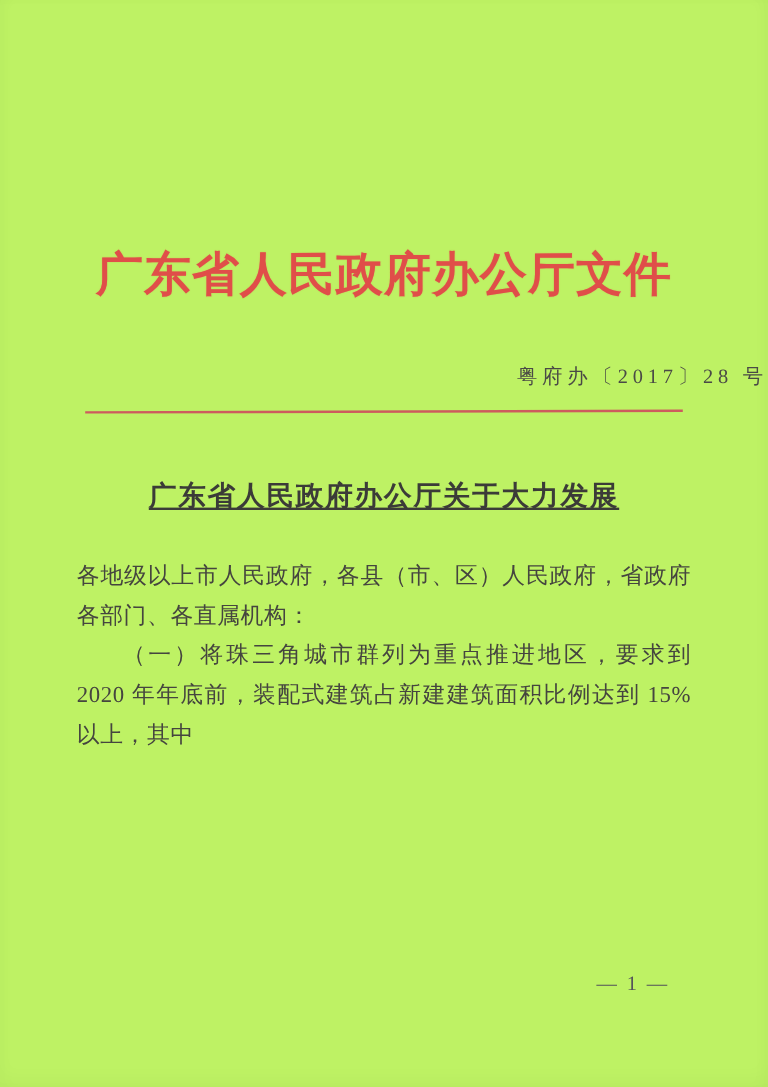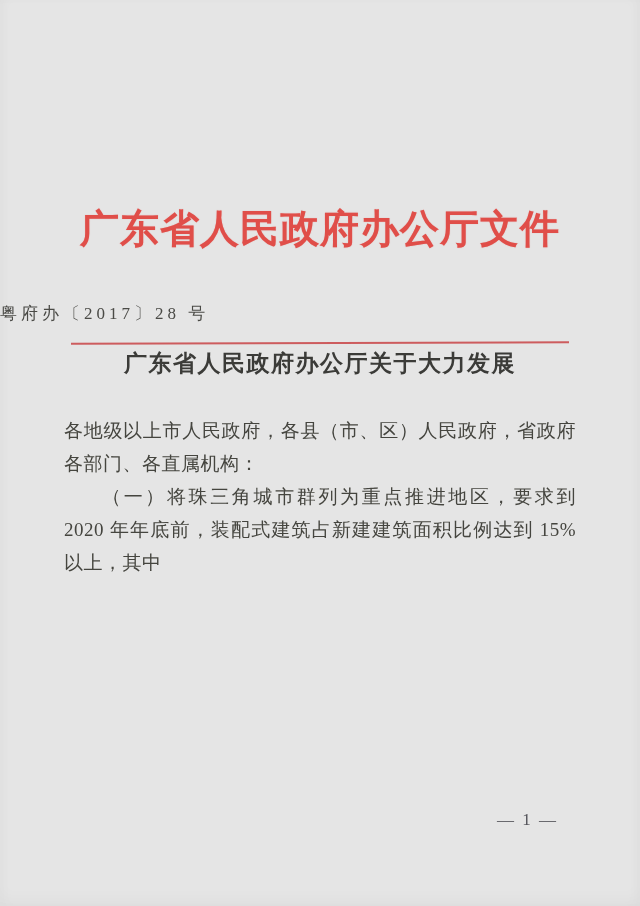--- a/index.html
+++ b/index.html
@@ -7,21 +7,21 @@
   html, body {
     width: 640px;
     background: #ffffff;
     font-family: "Liberation Serif", "DejaVu Serif", serif;
   }
 
   .page {
     position: relative;
     width: 640px;
     height: 906px;
-    background: #e5e5e5;
+    background: #bef264;
     overflow: hidden;
     
     box-shadow: inset 0 -8px 14px rgba(0,0,0,0.025),
                 inset -6px 0 10px rgba(0,0,0,0.015),
                 inset 6px 0 10px rgba(0,0,0,0.012);
   }
 
   
   .header-title {
     margin-top: 202px;
@@ -29,43 +29,45 @@
     font-size: 39px;
     font-weight: bold;
     letter-spacing: 1px;
     color: #e04e49;
     text-shadow: 0 0 1px rgba(224,78,73,0.45);
   }
 
   
   .doc-number {
     margin-top: 46px;
-    text-align: left;
+    text-align: right;
     font-size: 17px;
     letter-spacing: 4px;
     color: #4a4a46;
   }
 
   
   .red-line {
     width: 498px;
     height: 2px;
     margin: 17px auto 0 auto;
     background: #cd5c5e;
     transform: rotate(-0.15deg);
   }
 
   
   .doc-title {
+    margin-top: 50px;
     text-align: center;
     font-size: 23px;
     font-weight: bold;
     line-height: 40px;
     letter-spacing: 1.5px;
     color: #3b3b38;
+    text-decoration: underline;
   }
 
   
   .body-text {
     width: 512px;
     margin: 30px auto 4px auto;
     font-size: 19px;
     line-height: 33px;
     letter-spacing: 0.5px;
     color: #45453f;

